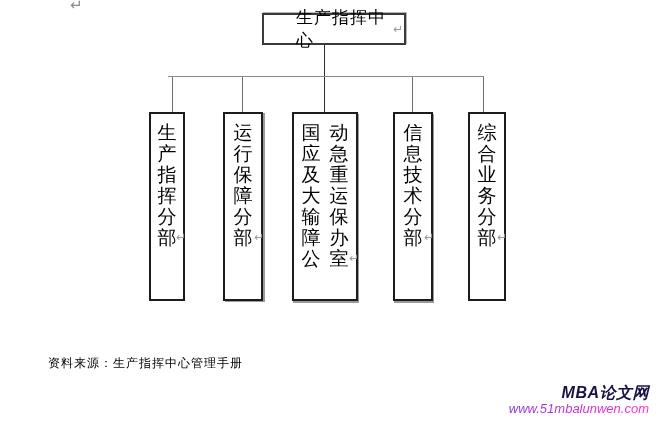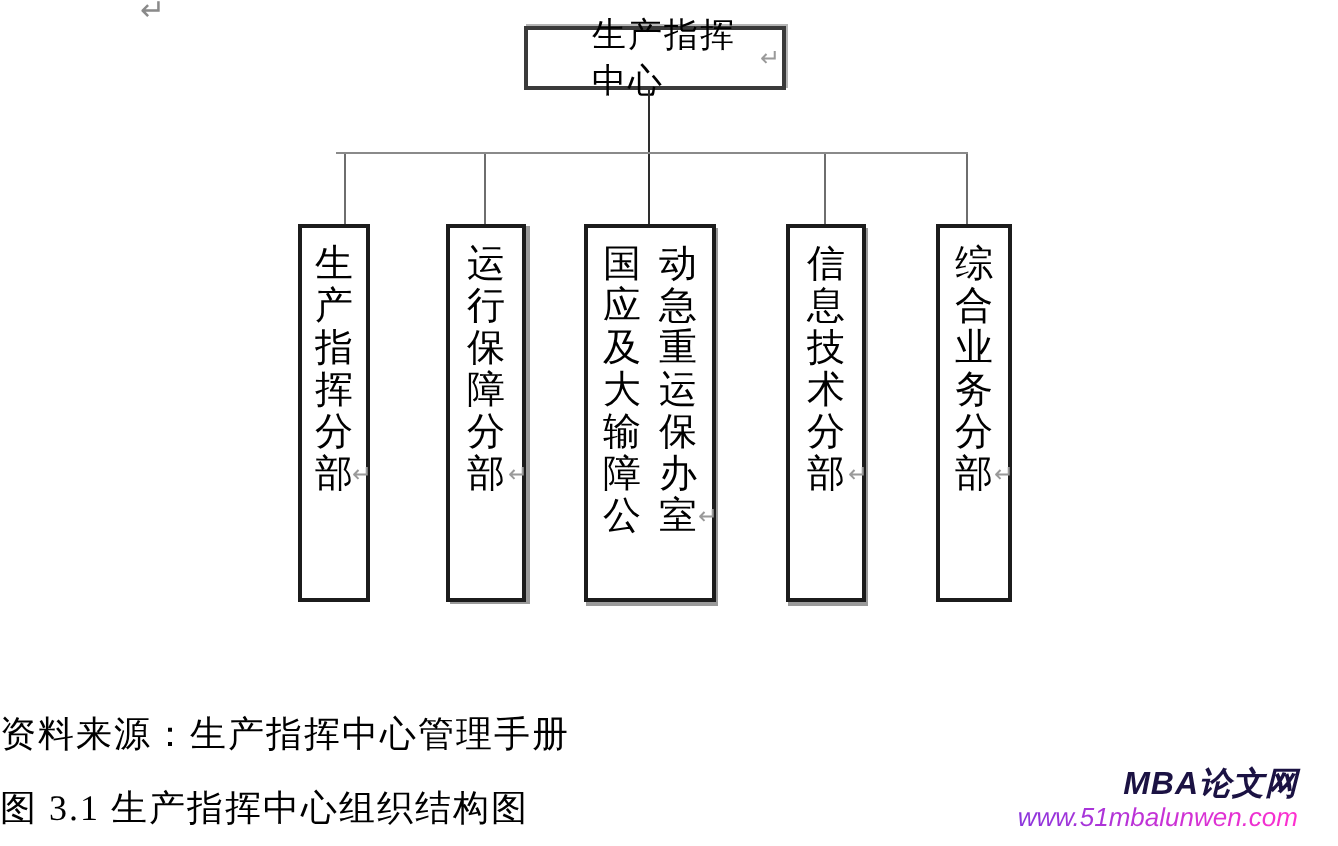--- a/index.html
+++ b/index.html
@@ -22,21 +22,21 @@
     font-size: 15px;
     color: #8a8a8a;
     font-family: "DejaVu Sans", sans-serif;
   }
 
   
   .root-box {
     position: absolute;
     left: 262px;
     top: 13px;
-    width: 131px;
+    width: 144px;
     height: 32px;
     border: 2px solid #3a3a3a;
     box-shadow: 1px -1px 0 0 #b5b5b5;
     background: #fff;
     display: flex;
     align-items: center;
     justify-content: center;
     font-size: 17px;
     letter-spacing: 1px;
     padding-left: 32px;
@@ -84,21 +84,21 @@
   .char { display: inline-block; }
   .return-mark {
     position: absolute;
     right: -3px;
     top: 4px;
     font-size: 12px;
     line-height: 12px;
     color: #9a9a9a;
     font-family: "DejaVu Sans", sans-serif;
   }
-  .caption-source { position: absolute; left: 0; top: 355px; width: 625px; font-size: 18px; letter-spacing: 1px; }
+  .caption-source { position: absolute; left: 0; top: 355px; width: 625px; font-size: 12px; letter-spacing: 1px; padding-left: 48px; }
   .caption-figure { position: absolute; left: 0; top: 392px; width: 625px; font-size: 18px; letter-spacing: 1px; }
 
   
   .watermark {
     position: absolute;
     right: 20px;
     top: 384px;
     text-align: right;
     font-family: "Liberation Sans", sans-serif;
     font-style: italic;
@@ -247,20 +247,19 @@
           <span class="char">分</span>
         </div>
         <div class="char-row">
           <span class="char">部</span>
           <span class="return-mark">↵</span>
         </div>
       </div>
   </div>
 
   <div class="caption-source">资料来源：生产指挥中心管理手册</div>
-  <div class="caption-figure">图 3.1 生产指挥中心组织结构图</div>
 
   <div class="watermark">
     <div class="wm-site" style="color: rgb(27, 18, 67);">MBA论文网</div>
     <div class="wm-url">www.51mbalunwen.com</div>
   </div>
 
 </div>
 
 </body></html>

